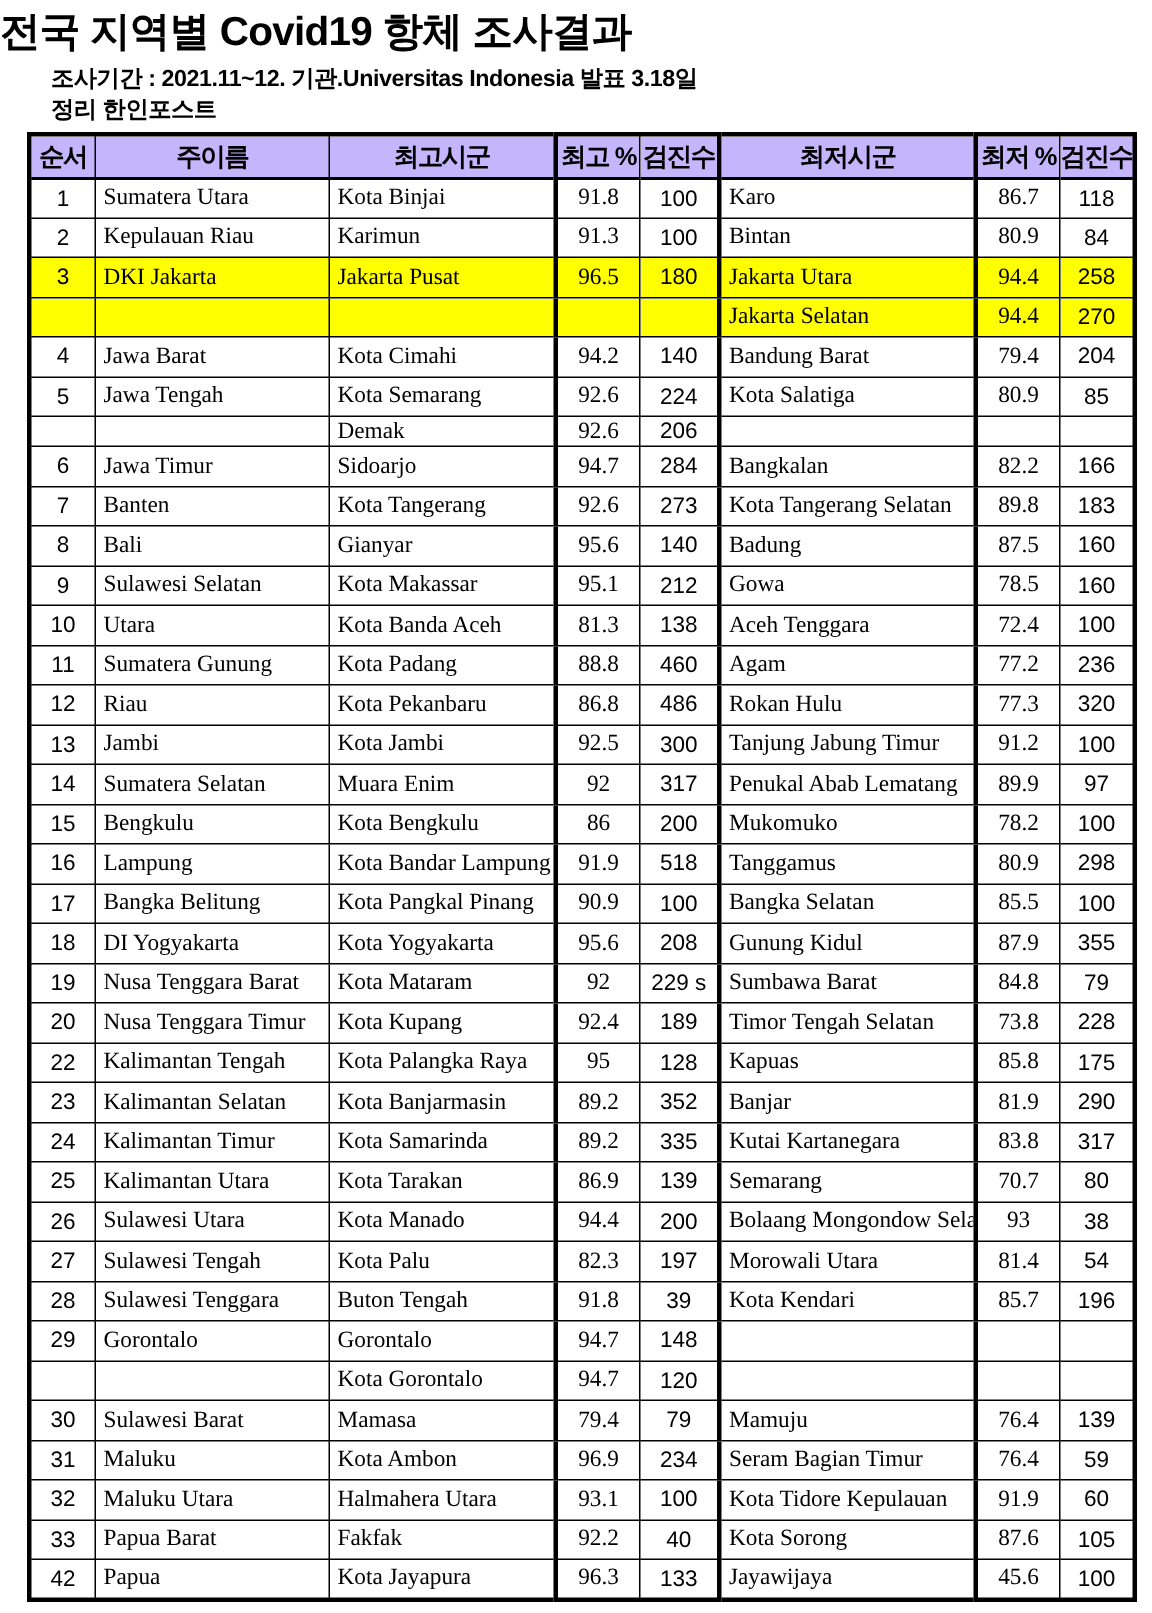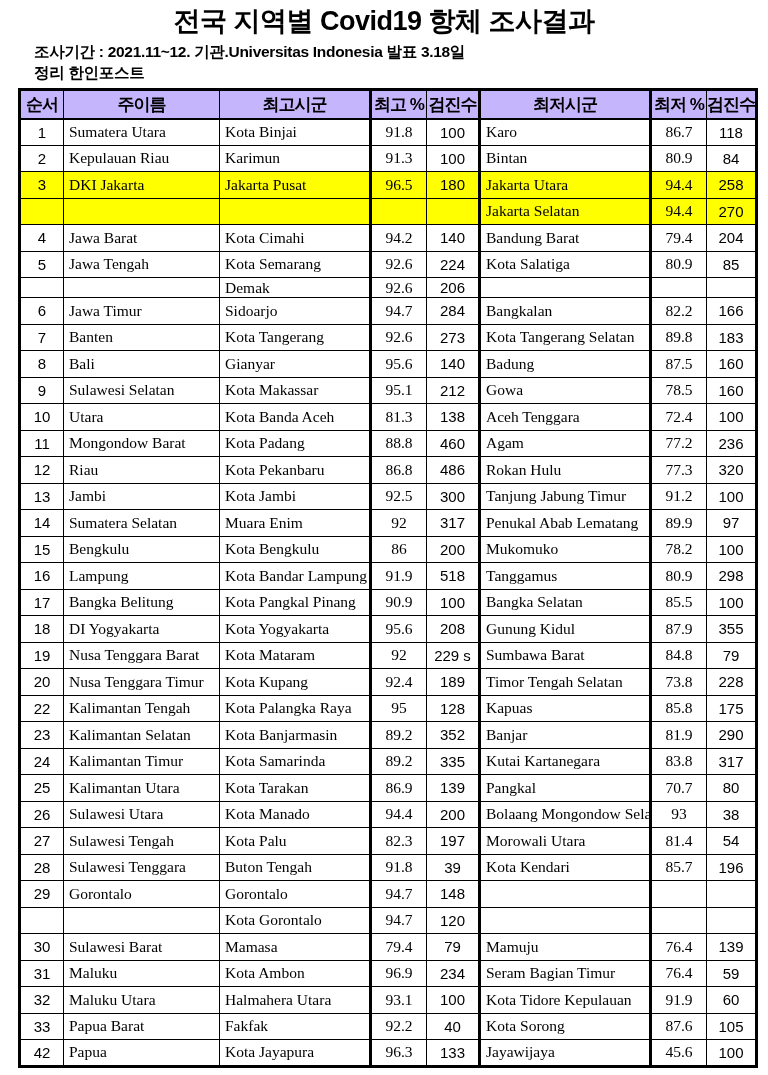--- a/index.html
+++ b/index.html
@@ -4,21 +4,20 @@
 <style>
   * { box-sizing: border-box; }
   html, body {
     margin: 0; padding: 0;
     width: 768px; height: 1075px;
     background: #ffffff;
     font-family: "Liberation Sans", sans-serif;
     color: #000;
   }
   .page-title {
-    text-align: center;
     font-size: 27px;
     font-weight: bold;
     font-family: "Liberation Sans", sans-serif;
     margin: 3px 0 3px 0;
     letter-spacing: -0.5px;
   }
   .subtitle-row {
     display: flex;
     justify-content: space-between;
     align-items: baseline;
@@ -239,21 +238,21 @@
         <td class="c1">Utara</td>
         <td class="c2">Kota Banda Aceh</td>
         <td class="c3 thickL">81.3</td>
         <td class="c4">138</td>
         <td class="c5 thickL">Aceh Tenggara</td>
         <td class="c6 thickL">72.4</td>
         <td class="c7">100</td>
       </tr>
       <tr>
         <td class="c0">11</td>
-        <td class="c1">Mongondow Barat</td>
+        <td class="c1">Sumatera Gunung</td>
         <td class="c2">Kota Padang</td>
         <td class="c3 thickL">88.8</td>
         <td class="c4">460</td>
         <td class="c5 thickL">Agam</td>
         <td class="c6 thickL">77.2</td>
         <td class="c7">236</td>
       </tr>
       <tr>
         <td class="c0">12</td>
         <td class="c1">Riau</td>
@@ -373,21 +372,21 @@
         <td class="c5 thickL">Kutai Kartanegara</td>
         <td class="c6 thickL">83.8</td>
         <td class="c7">317</td>
       </tr>
       <tr>
         <td class="c0">25</td>
         <td class="c1">Kalimantan Utara</td>
         <td class="c2">Kota Tarakan</td>
         <td class="c3 thickL">86.9</td>
         <td class="c4">139</td>
-        <td class="c5 thickL">Pangkal</td>
+        <td class="c5 thickL">Semarang</td>
         <td class="c6 thickL">70.7</td>
         <td class="c7">80</td>
       </tr>
       <tr>
         <td class="c0">26</td>
         <td class="c1">Sulawesi Utara</td>
         <td class="c2">Kota Manado</td>
         <td class="c3 thickL">94.4</td>
         <td class="c4">200</td>
         <td class="c5 thickL">Bolaang Mongondow Selatan</td>

